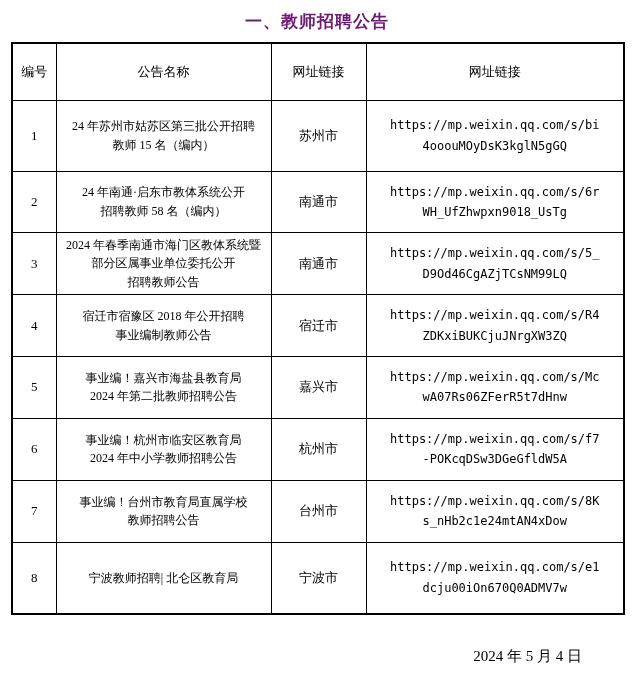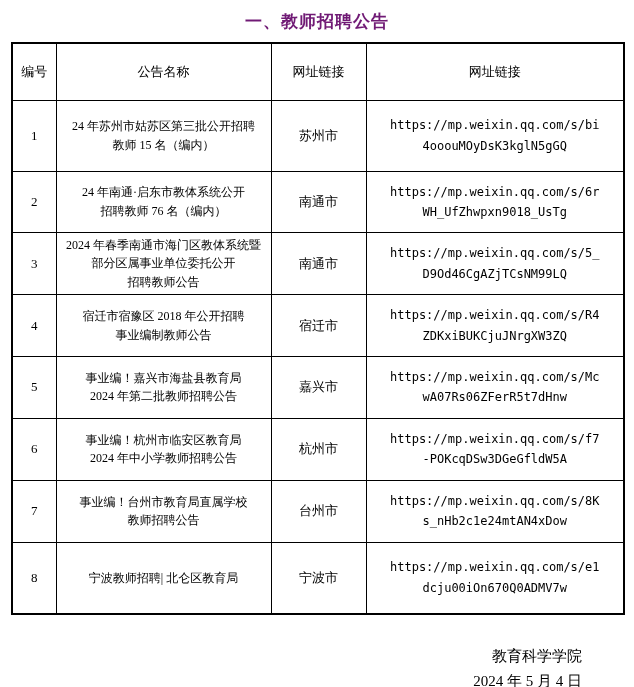--- a/index.html
+++ b/index.html
@@ -112,21 +112,21 @@
 教师 15 名（编内）</span></td>
         <td class="cell-city">苏州市</td>
         <td class="cell-url">
             <span class="url">https://mp.weixin.qq.com/s/bi4ooouMOyDsK3kglN5gGQ</span>
           </td>
       </tr>
 
       <tr style="height:60px;">
         <td class="cell-id">2</td>
         <td class="cell-name"><span>24 年南通·启东市教体系统公开
-招聘教师 76 名（编内）</span></td>
+招聘教师 58 名（编内）</span></td>
         <td class="cell-city">南通市</td>
         <td class="cell-url">
             <span class="url">https://mp.weixin.qq.com/s/6rWH_UfZhwpxn9018_UsTg</span>
           </td>
       </tr>
 
       <tr style="height:62px;">
         <td class="cell-id">3</td>
         <td class="cell-name"><span>2024 年春季南通市海门区教体系统暨
 部分区属事业单位委托公开
@@ -182,17 +182,16 @@
         <td class="cell-name"><span>宁波教师招聘| 北仑区教育局</span></td>
         <td class="cell-city">宁波市</td>
         <td class="cell-url">
             <span class="url">https://mp.weixin.qq.com/s/e1dcju00iOn670Q0ADMV7w</span>
           </td>
       </tr>
     </tbody>
   </table>
 
   <div class="footer">
-    <div>教育科学学院</div>
     <div>2024 年 5 月 4 日</div>
   </div>
 
 </div>
 
 </body></html>

